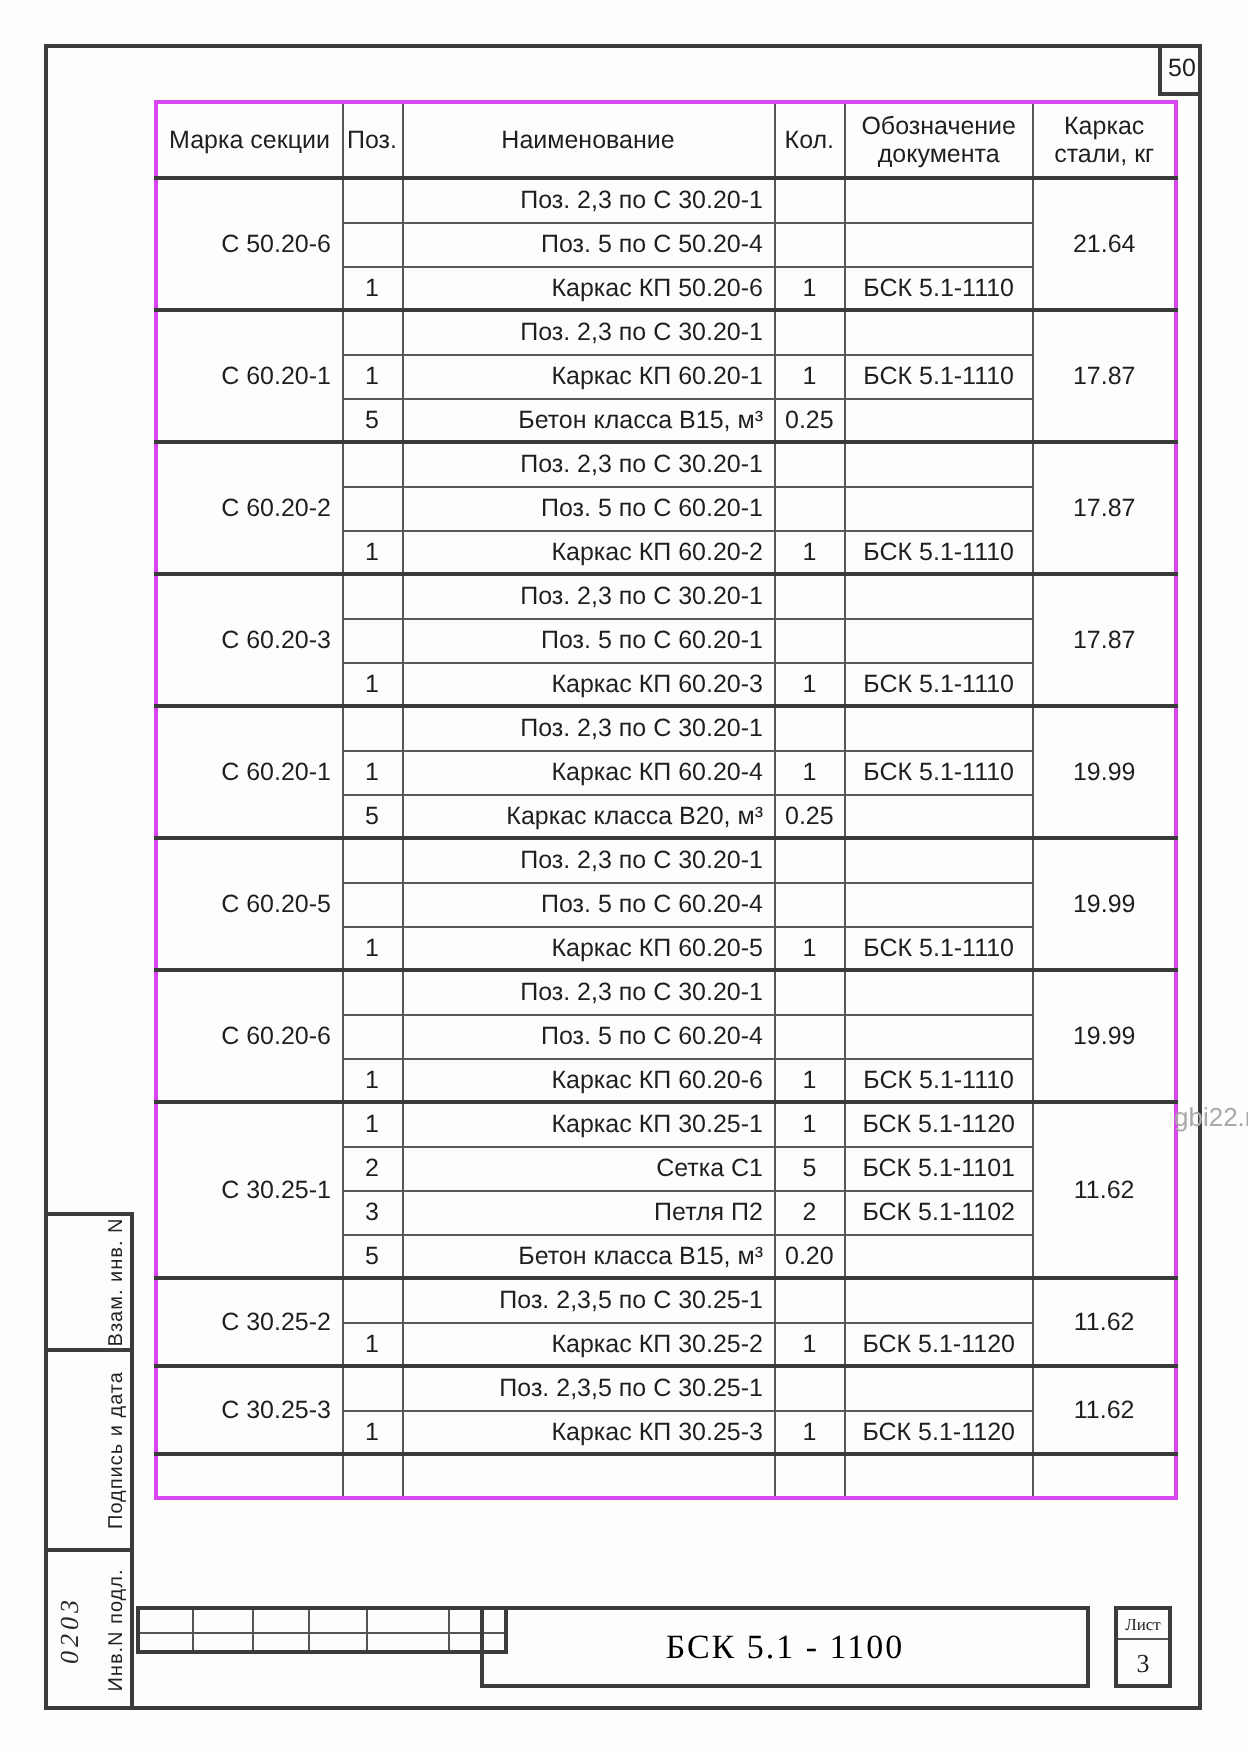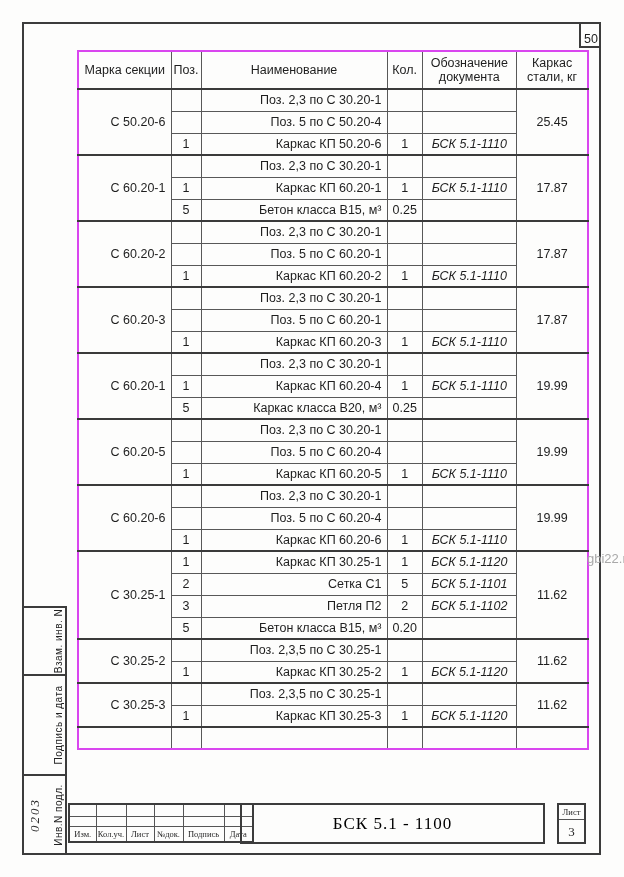--- a/index.html
+++ b/index.html
@@ -19,21 +19,21 @@
     width:579px; height:833px;
     box-sizing:border-box;
     border:2px solid #3c3c3c;
   }
   .page-num-box {
     position:absolute; left:579px; top:22px;
     width:22px; height:26px;
     box-sizing:border-box;
     border-left:2px solid #3c3c3c;
     border-bottom:2px solid #3c3c3c;
-    display:flex; align-items:flex-end; justify-content:center;
+    display:flex; align-items:center; justify-content:center;
     font-size:12.5px;
   }
 
   
   table.spec {
     position:absolute; left:77px; top:50px;
     border-collapse:collapse; table-layout:fixed;
     border:2px solid #d946ef;
   }
   table.spec th, table.spec td {
@@ -48,21 +48,21 @@
   }
   table.spec tbody td {
     height:22px; font-size:12.5px; padding:0 5px;
     vertical-align:middle;
   }
   table.spec tr.group-start td { border-top:2px solid #3a3a3a; }
   td.mark-cell  { text-align:right; font-size:13px; }
   td.pos-cell   { text-align:center; padding:0 2px; }
   td.name-cell  { text-align:right; }
   td.qty-cell   { text-align:center; padding:0 1px; }
-  td.doc-cell   { text-align:center;font-style:italic; }
+  td.doc-cell   { text-align:center; }
   td.steel-cell { text-align:center; font-size:13px; }
 
   
   .side-cell {
     position:absolute; left:22px; width:45px;
     box-sizing:border-box;
     border:2px solid #3c3c3c;
   }
   .side-cell .vlabel {
     position:absolute; right:1px; top:50%;
@@ -158,21 +158,21 @@
         <th style="white-space:normal">Каркас стали, кг</th>
       </tr>
     </thead>
     <tbody>
         <tr class="group-start">
           <td rowspan="3" class="mark-cell">С 50.20-6</td>
           <td class="pos-cell"></td>
           <td class="name-cell">Поз. 2,3 по С 30.20-1</td>
           <td class="qty-cell"></td>
           <td class="doc-cell"></td>
-          <td rowspan="3" class="steel-cell">25.45</td>
+          <td rowspan="3" class="steel-cell">21.64</td>
         </tr>
         <tr>
           <td class="pos-cell"></td>
           <td class="name-cell">Поз. 5 по С 50.20-4</td>
           <td class="qty-cell"></td>
           <td class="doc-cell"></td>
         </tr>
         <tr>
           <td class="pos-cell">1</td>
           <td class="name-cell">Каркас КП 50.20-6</td>
@@ -394,28 +394,20 @@
           <td></td>
       </tr>
       <tr class="r-empty2">
         <td></td>
           <td></td>
           <td></td>
         <td></td>
           <td></td>
           <td></td>
       </tr>
-      <tr class="r-labels">
-        <td>Изм.</td>
-        <td>Кол.уч.</td>
-        <td>Лист</td>
-        <td>№док.</td>
-        <td>Подпись</td>
-        <td>Дата</td>
-      </tr>
     </tbody>
   </table>
 
   <div class="docnum-box">
     <span>БСК 5.1 - 1100</span>
   </div>
 
   <div class="sheet-box">
     <div class="sheet-label">Лист</div>
     <div class="sheet-num">3</div>

